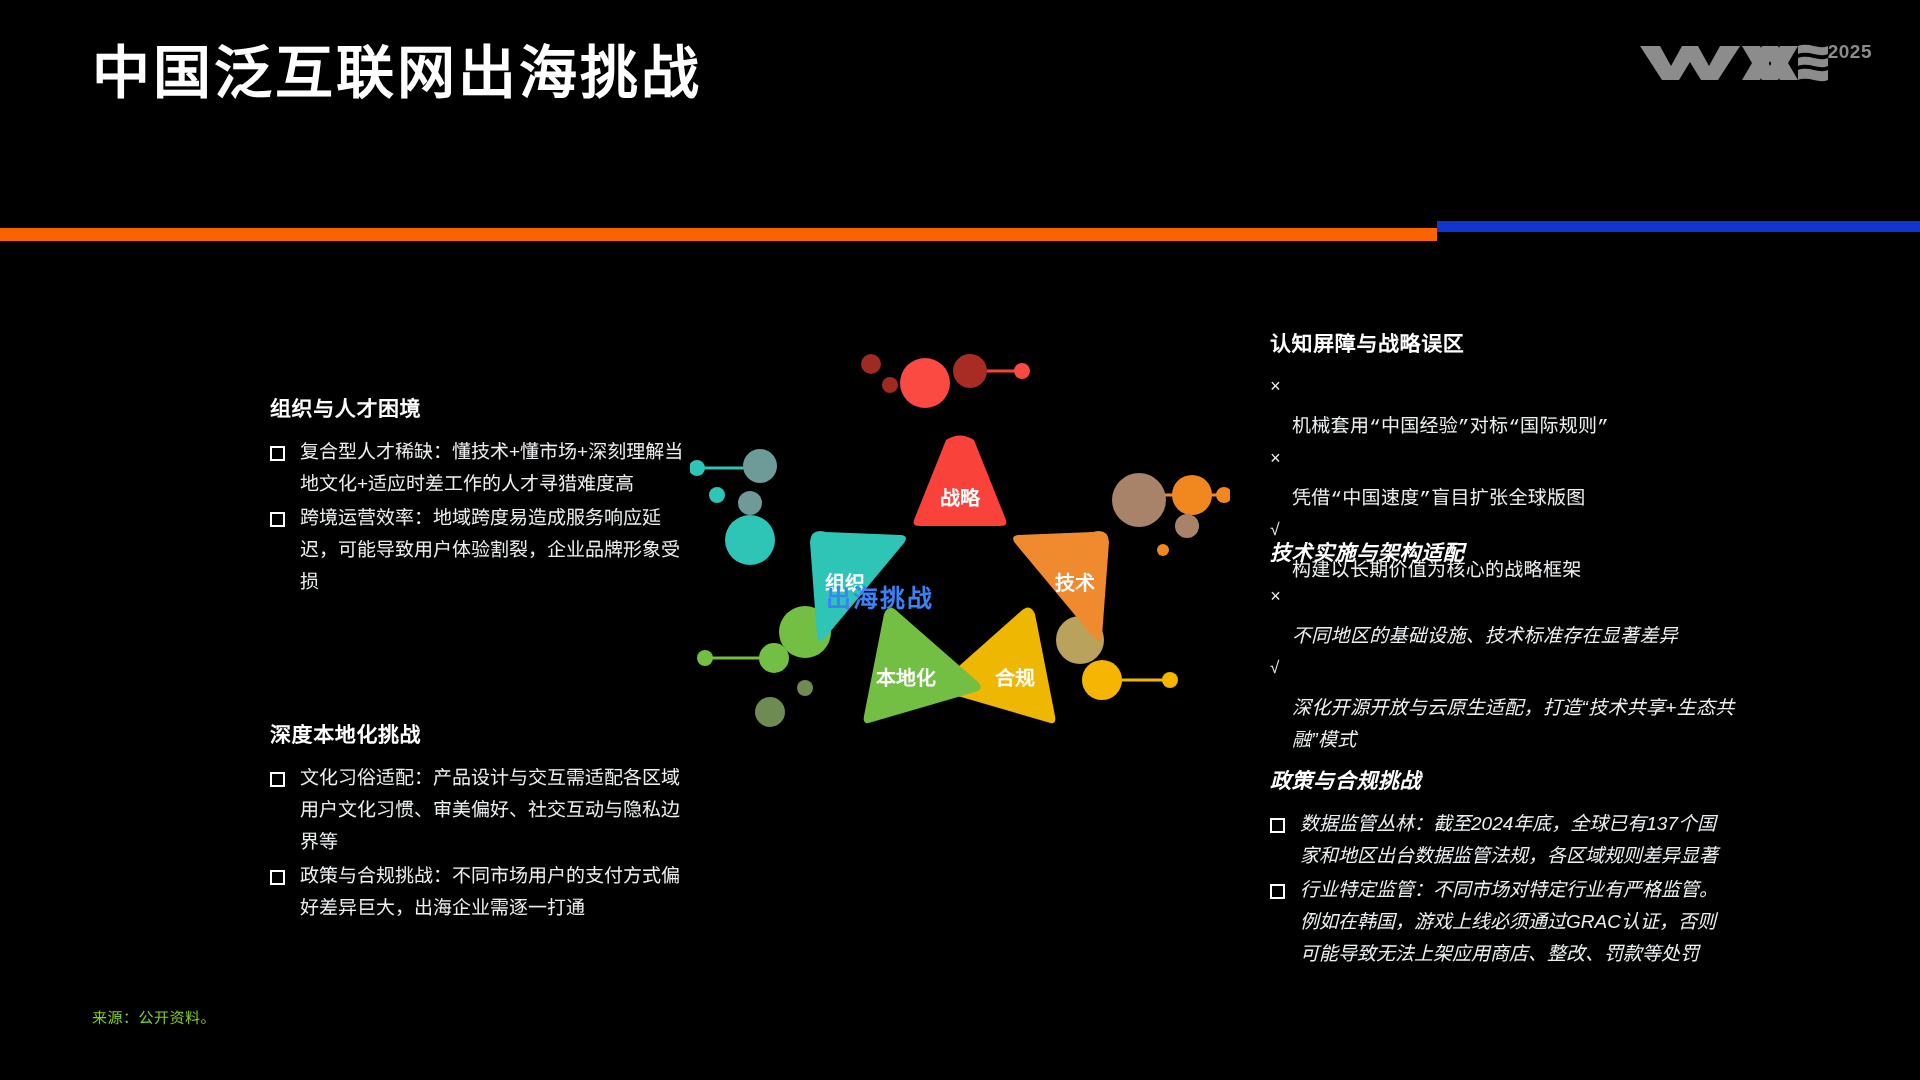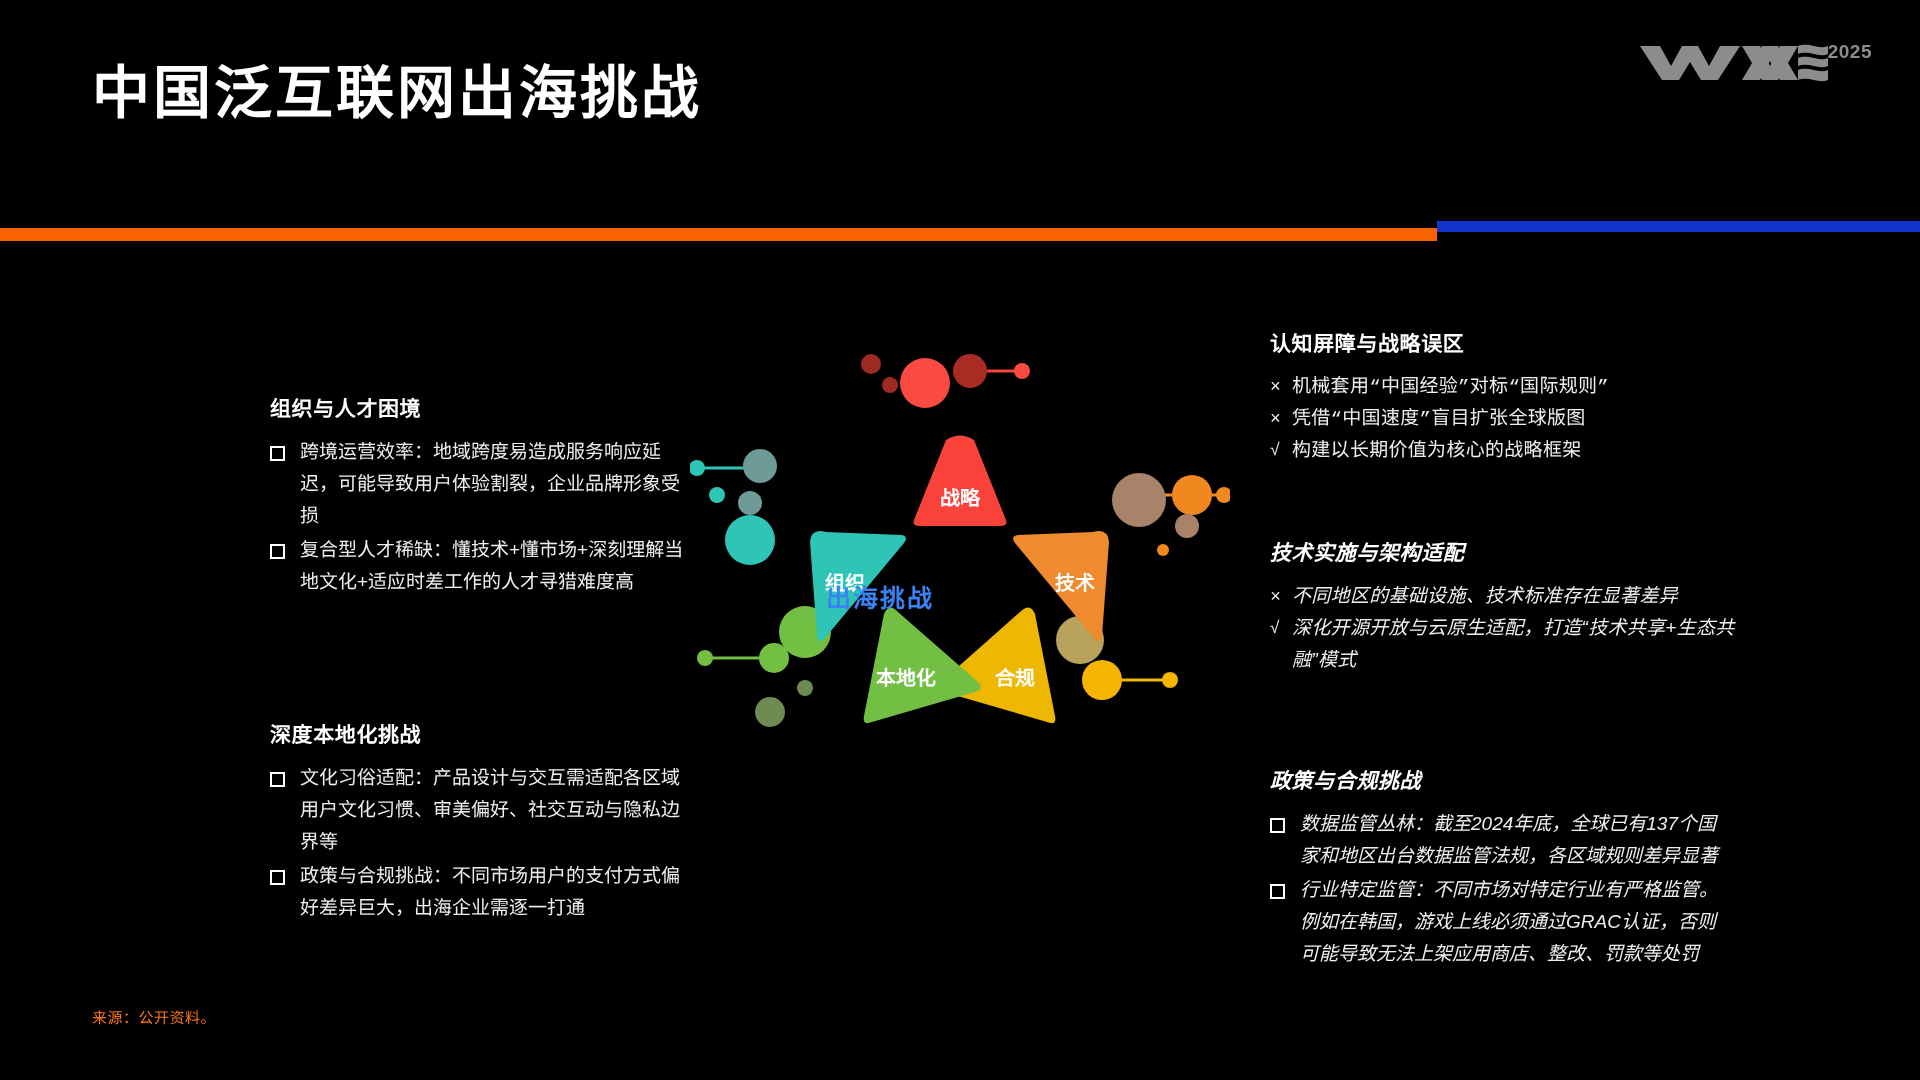--- a/index.html
+++ b/index.html
@@ -28,21 +28,20 @@
   .page-title {
     position: absolute;
     left: 92px;
     top: 40px;
     font-size: 58px;
     font-weight: 700;
     letter-spacing: 3px;
     line-height: 1.15;
     color: #ffffff;
     white-space: nowrap;
-    margin-top: 20px;
   }
   .page-subtitle {
     position: absolute;
     left: 93px;
     top: 155px;
     font-size: 25px;
     font-weight: 400;
     letter-spacing: 1.5px;
     color: #bfc3c7;
     white-space: nowrap;
@@ -104,21 +103,21 @@
   }
   .line .mark {
     display: inline-block;
     width: 22px;
     flex: 0 0 22px;
     color: #eceef0;
     font-size: 18px;
     line-height: 32px;
   }
   .line .mark.tick { font-size: 17px; }
-  .line .txt { flex: 1 1 auto; }
+  .line .txt { flex: 1 1 auto; margin-top: 40px; }
 
   
   .bullet {
     font-size: 19px;
     line-height: 32px;
     color: #eceef0;
     display: flex;
     align-items: flex-start;
     margin-bottom: 2px;
   }
@@ -164,21 +163,21 @@
     color: #3b82f6;
     pointer-events: none;
   }
 
   
   .footer-source {
     position: absolute;
     left: 92px;
     top: 1006px;
     font-size: 15px;
-    color: #f97316;
+    color: #84cc16;
     letter-spacing: 0.5px;
     font-family: Liberation Mono, monospace;
   }
 </style>
 </head>
 <body>
 
 <div class="slide">
 
   <div class="page-title">中国泛互联网出海挑战</div>
@@ -208,27 +207,27 @@
 
   <div class="bar-orange"></div>
   <div class="bar-blue"></div>
 
   <div class="block" id="block-org">
     <div class="block-title">组织与人才困境</div>
     <div class="bullet">
       <span class="sq">
           <i></i>
         </span>
+      <span class="btxt">复合型人才稀缺：懂技术+懂市场+深刻理解当地文化+适应时差工作的人才寻猎难度高</span>
+    </div>
+    <div class="bullet">
+      <span class="sq">
+          <i></i>
+        </span>
       <span class="btxt">跨境运营效率：地域跨度易造成服务响应延迟，可能导致用户体验割裂，企业品牌形象受损</span>
-    </div>
-    <div class="bullet">
-      <span class="sq">
-          <i></i>
-        </span>
-      <span class="btxt">复合型人才稀缺：懂技术+懂市场+深刻理解当地文化+适应时差工作的人才寻猎难度高</span>
     </div>
   </div>
 
   <div class="block" id="block-local">
     <div class="block-title">深度本地化挑战</div>
     <div class="bullet">
       <span class="sq">
           <i></i>
         </span>
       <span class="btxt">文化习俗适配：产品设计与交互需适配各区域用户文化习惯、审美偏好、社交互动与隐私边界等</span>

